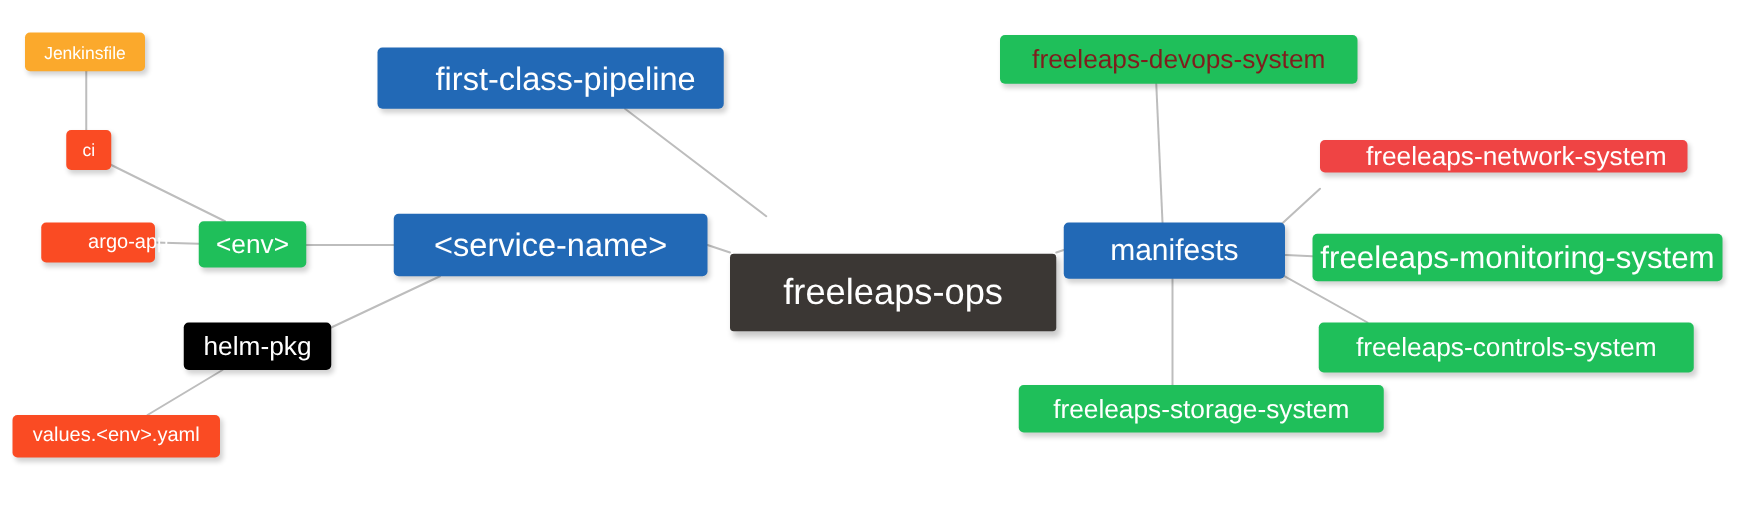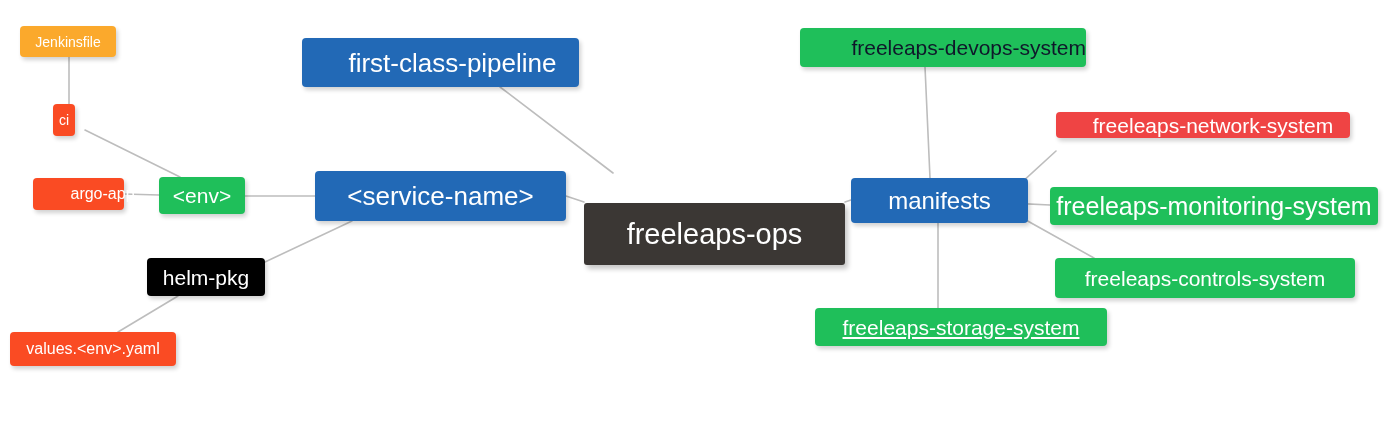--- a/index.html
+++ b/index.html
@@ -79,41 +79,41 @@
       </div>
       <div class="node " style="left: 851px; top: 178px; width: 177px; height: 45px; background: rgb(34, 105, 182); font-size: 24px; color: rgb(255, 255, 255);">
         <span>manifests</span>
       </div>
       <div class="node " style="left: 159px; top: 177px; width: 86px; height: 37px; background: rgb(31, 191, 90); font-size: 21px; color: rgb(255, 255, 255);">
         <span>&lt;env&gt;</span>
       </div>
       <div class="node " style="left: 147px; top: 258px; width: 118px; height: 38px; background: #000000; font-size: 21px; color: rgb(255, 255, 255);">
         <span>helm-pkg</span>
       </div>
-      <div class="node tiny" style="left: 53px; top: 104px; width: 22px; height: 32px; background: rgb(250, 75, 35); font-size: 14px; color: rgb(255, 255, 255);">
+      <div class="node tiny" style="left: 53px; top: 104px; width: 36px; height: 32px; background: rgb(250, 75, 35); font-size: 14px; color: rgb(255, 255, 255);">
         <span>ci</span>
       </div>
       <div class="node tiny" style="left: 20px; top: 26px; width: 96px; height: 31px; background: rgb(251, 169, 44); font-size: 14px; color: rgb(255, 255, 255);">
         <span>Jenkinsfile</span>
       </div>
       <div class="node tiny" style="left: 33px; top: 178px; width: 91px; height: 32px; background: rgb(250, 75, 35); font-size: 16px; color: rgb(255, 255, 255); padding-left: 48px;">
         <span>argo-app</span>
       </div>
       <div class="node tiny" style="left: 10px; top: 332px; width: 166px; height: 34px; background: rgb(250, 75, 35); font-size: 16px; color: rgb(255, 255, 255);">
         <span>values.&lt;env&gt;.yaml</span>
       </div>
-      <div class="node " style="left: 800px; top: 28px; width: 286px; height: 39px; background: rgb(31, 191, 90); font-size: 21px; color: #0f172a; justify-content: flex-end;">
+      <div class="node " style="left: 800px; top: 28px; width: 286px; height: 39px; background: rgb(31, 191, 90); font-size: 21px; color: #7f1d1d;">
         <span>freeleaps-devops-system</span>
       </div>
       <div class="node " style="left: 1056px; top: 112px; width: 294px; height: 26px; background: #ef4444; font-size: 21px; color: rgb(255, 255, 255); padding-left: 20px;">
         <span>freeleaps-network-system</span>
       </div>
       <div class="node " style="left: 1050px; top: 187px; width: 328px; height: 38px; background: rgb(31, 191, 90); font-size: 25px; color: rgb(255, 255, 255);">
         <span>freeleaps-monitoring-system</span>
       </div>
       <div class="node " style="left: 1055px; top: 258px; width: 300px; height: 40px; background: rgb(31, 191, 90); font-size: 21px; color: rgb(255, 255, 255);">
         <span>freeleaps-controls-system</span>
       </div>
-      <div class="node " style="left: 815px; top: 308px; width: 292px; height: 38px; background: rgb(31, 191, 90); font-size: 21px; color: rgb(255, 255, 255); text-decoration: underline;">
+      <div class="node " style="left: 815px; top: 308px; width: 292px; height: 38px; background: rgb(31, 191, 90); font-size: 21px; color: rgb(255, 255, 255);">
         <span>freeleaps-storage-system</span>
       </div>
     </div>
 </div>
 
 </body></html>

